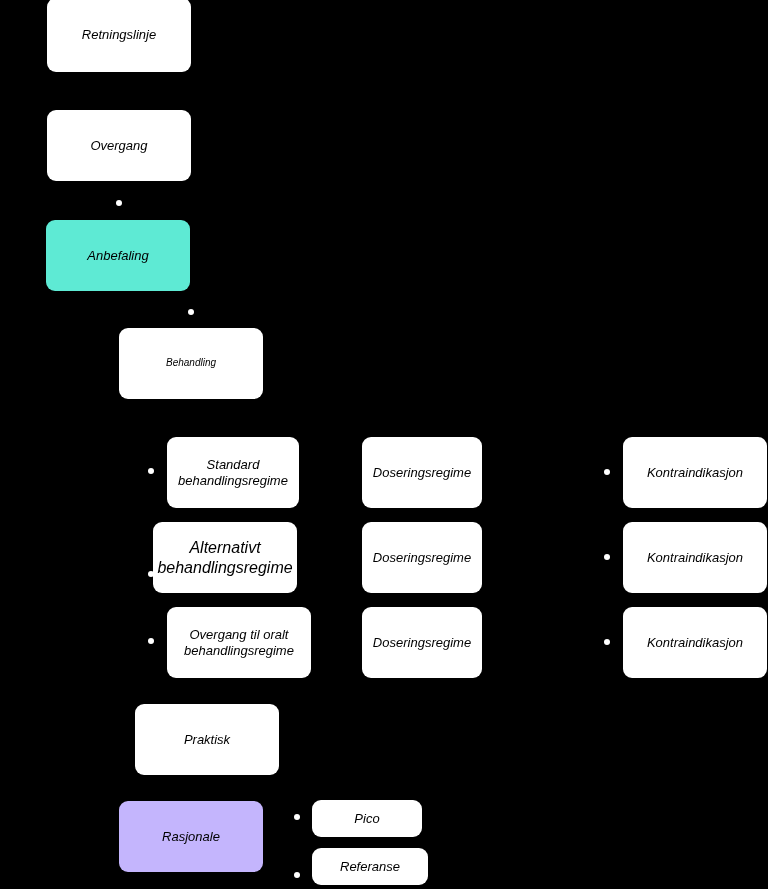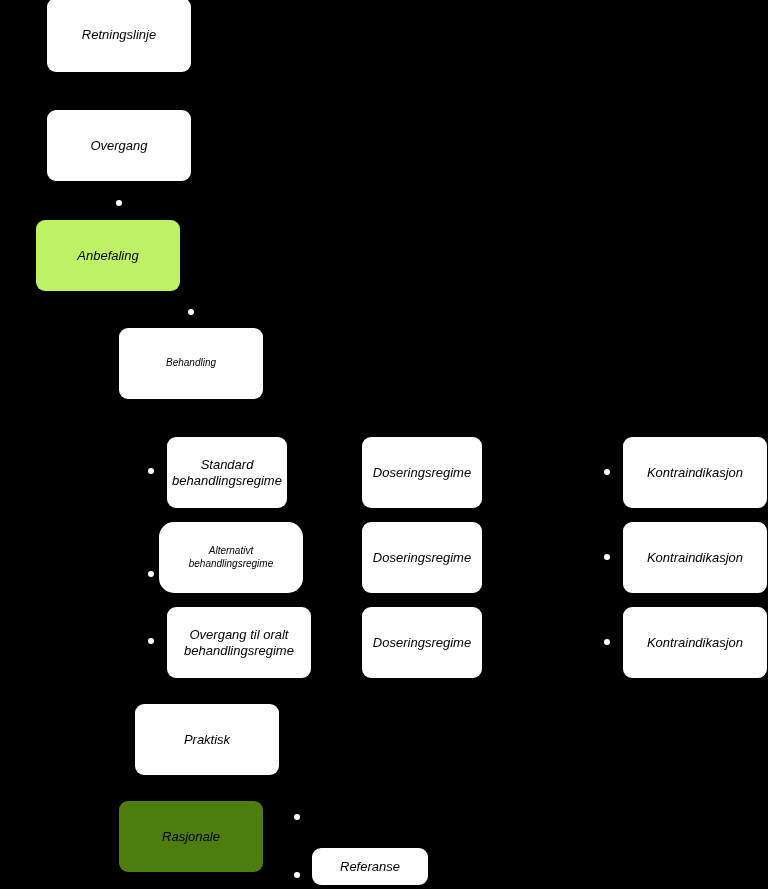--- a/index.html
+++ b/index.html
@@ -55,31 +55,31 @@
     <div class="dot" style="left: 604px; top: 554px; background: rgb(255, 255, 255);"></div>
     <div class="dot" style="left: 604px; top: 639px; background: rgb(255, 255, 255);"></div>
     <div class="dot" style="left: 294px; top: 814px; background: rgb(255, 255, 255);"></div>
     <div class="dot" style="left: 294px; top: 872px; background: rgb(255, 255, 255);"></div>
     <div class="node" style="left: 47px; top: -2px; width: 144px; height: 74px; background: rgb(255, 255, 255); color: rgb(0, 0, 0); font-size: 13px;">
       <span class="node-label">Retningslinje</span>
     </div>
     <div class="node" style="left: 47px; top: 110px; width: 144px; height: 71px; background: rgb(255, 255, 255); color: rgb(0, 0, 0); font-size: 13px;">
       <span class="node-label">Overgang</span>
     </div>
-    <div class="node" style="left: 36px; top: 220px; width: 144px; height: 71px; background: #bef264; color: rgb(0, 0, 0); font-size: 13px;">
+    <div class="node" style="left: 46px; top: 220px; width: 144px; height: 71px; background: #5eead4; color: rgb(0, 0, 0); font-size: 13px;">
       <span class="node-label">Anbefaling</span>
     </div>
     <div class="node" style="left: 119px; top: 328px; width: 144px; height: 71px; background: rgb(255, 255, 255); color: rgb(0, 0, 0); font-size: 10px;">
       <span class="node-label">Behandling</span>
     </div>
-    <div class="node" style="left: 167px; top: 437px; width: 120px; height: 71px; background: rgb(255, 255, 255); color: rgb(0, 0, 0); font-size: 13px;">
+    <div class="node" style="left: 167px; top: 437px; width: 132px; height: 71px; background: rgb(255, 255, 255); color: rgb(0, 0, 0); font-size: 13px;">
       <span class="node-label">Standard
 behandlingsregime</span>
     </div>
-    <div class="node" style="left: 159px; top: 522px; width: 144px; height: 71px; background: rgb(255, 255, 255); color: rgb(0, 0, 0); font-size: 10px; border-radius: 15px;">
+    <div class="node" style="left: 153px; top: 522px; width: 144px; height: 71px; background: rgb(255, 255, 255); color: rgb(0, 0, 0); font-size: 16px;">
       <span class="node-label">Alternativt
 behandlingsregime</span>
     </div>
     <div class="node" style="left: 167px; top: 607px; width: 144px; height: 71px; background: rgb(255, 255, 255); color: rgb(0, 0, 0); font-size: 13px;">
       <span class="node-label">Overgang til oralt
 behandlingsregime</span>
     </div>
     <div class="node" style="left: 362px; top: 437px; width: 120px; height: 71px; background: rgb(255, 255, 255); color: rgb(0, 0, 0); font-size: 13px;">
       <span class="node-label">Doseringsregime</span>
     </div>
@@ -94,19 +94,22 @@
     </div>
     <div class="node" style="left: 623px; top: 522px; width: 144px; height: 71px; background: rgb(255, 255, 255); color: rgb(0, 0, 0); font-size: 13px;">
       <span class="node-label">Kontraindikasjon</span>
     </div>
     <div class="node" style="left: 623px; top: 607px; width: 144px; height: 71px; background: rgb(255, 255, 255); color: rgb(0, 0, 0); font-size: 13px;">
       <span class="node-label">Kontraindikasjon</span>
     </div>
     <div class="node" style="left: 119px; top: 704px; width: 144px; height: 71px; background: rgb(255, 255, 255); color: rgb(0, 0, 0); font-size: 13px; margin-left: 16px;">
       <span class="node-label">Praktisk</span>
     </div>
-    <div class="node" style="left: 119px; top: 801px; width: 144px; height: 71px; background: #4d7c0f; color: rgb(0, 0, 0); font-size: 13px;">
+    <div class="node" style="left: 119px; top: 801px; width: 144px; height: 71px; background: #c4b5fd; color: rgb(0, 0, 0); font-size: 13px;">
       <span class="node-label">Rasjonale</span>
+    </div>
+    <div class="node" style="left: 312px; top: 800px; width: 110px; height: 37px; background: rgb(255, 255, 255); color: rgb(0, 0, 0); font-size: 13px;">
+      <span class="node-label">Pico</span>
     </div>
     <div class="node" style="left: 312px; top: 848px; width: 116px; height: 37px; background: rgb(255, 255, 255); color: rgb(0, 0, 0); font-size: 13px;">
       <span class="node-label">Referanse</span>
     </div>
   </div>
 
 </body></html>

